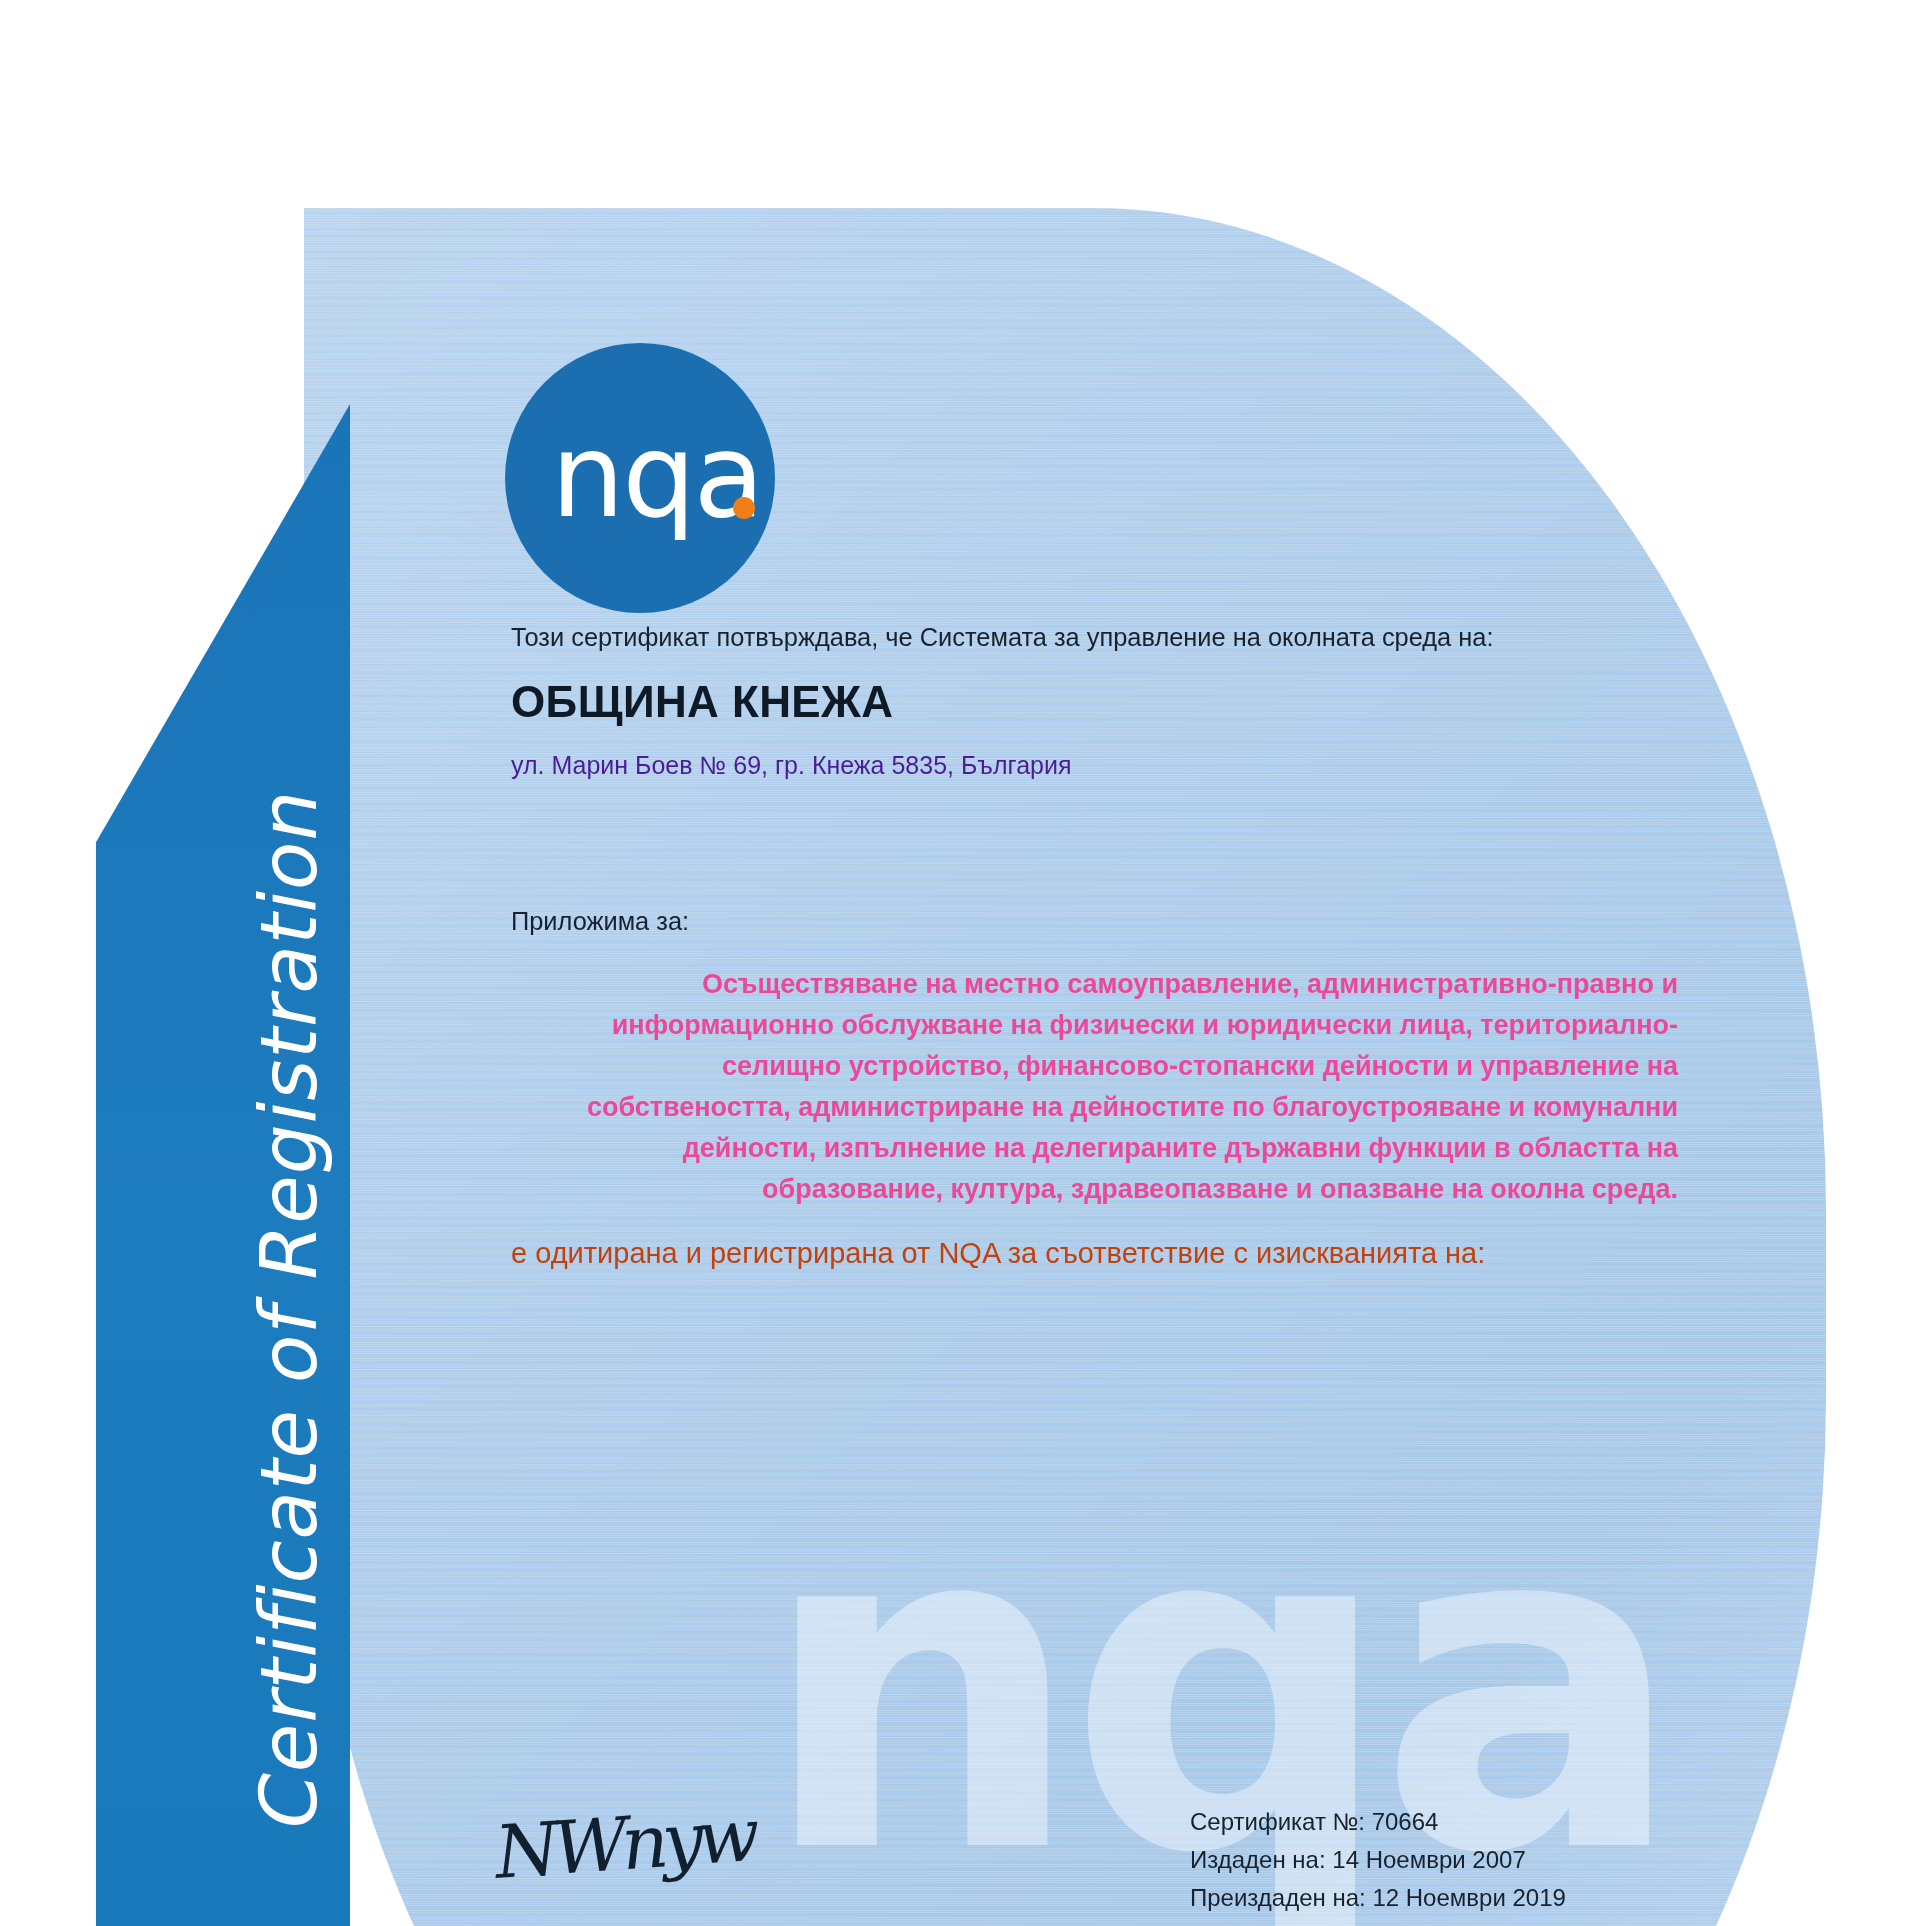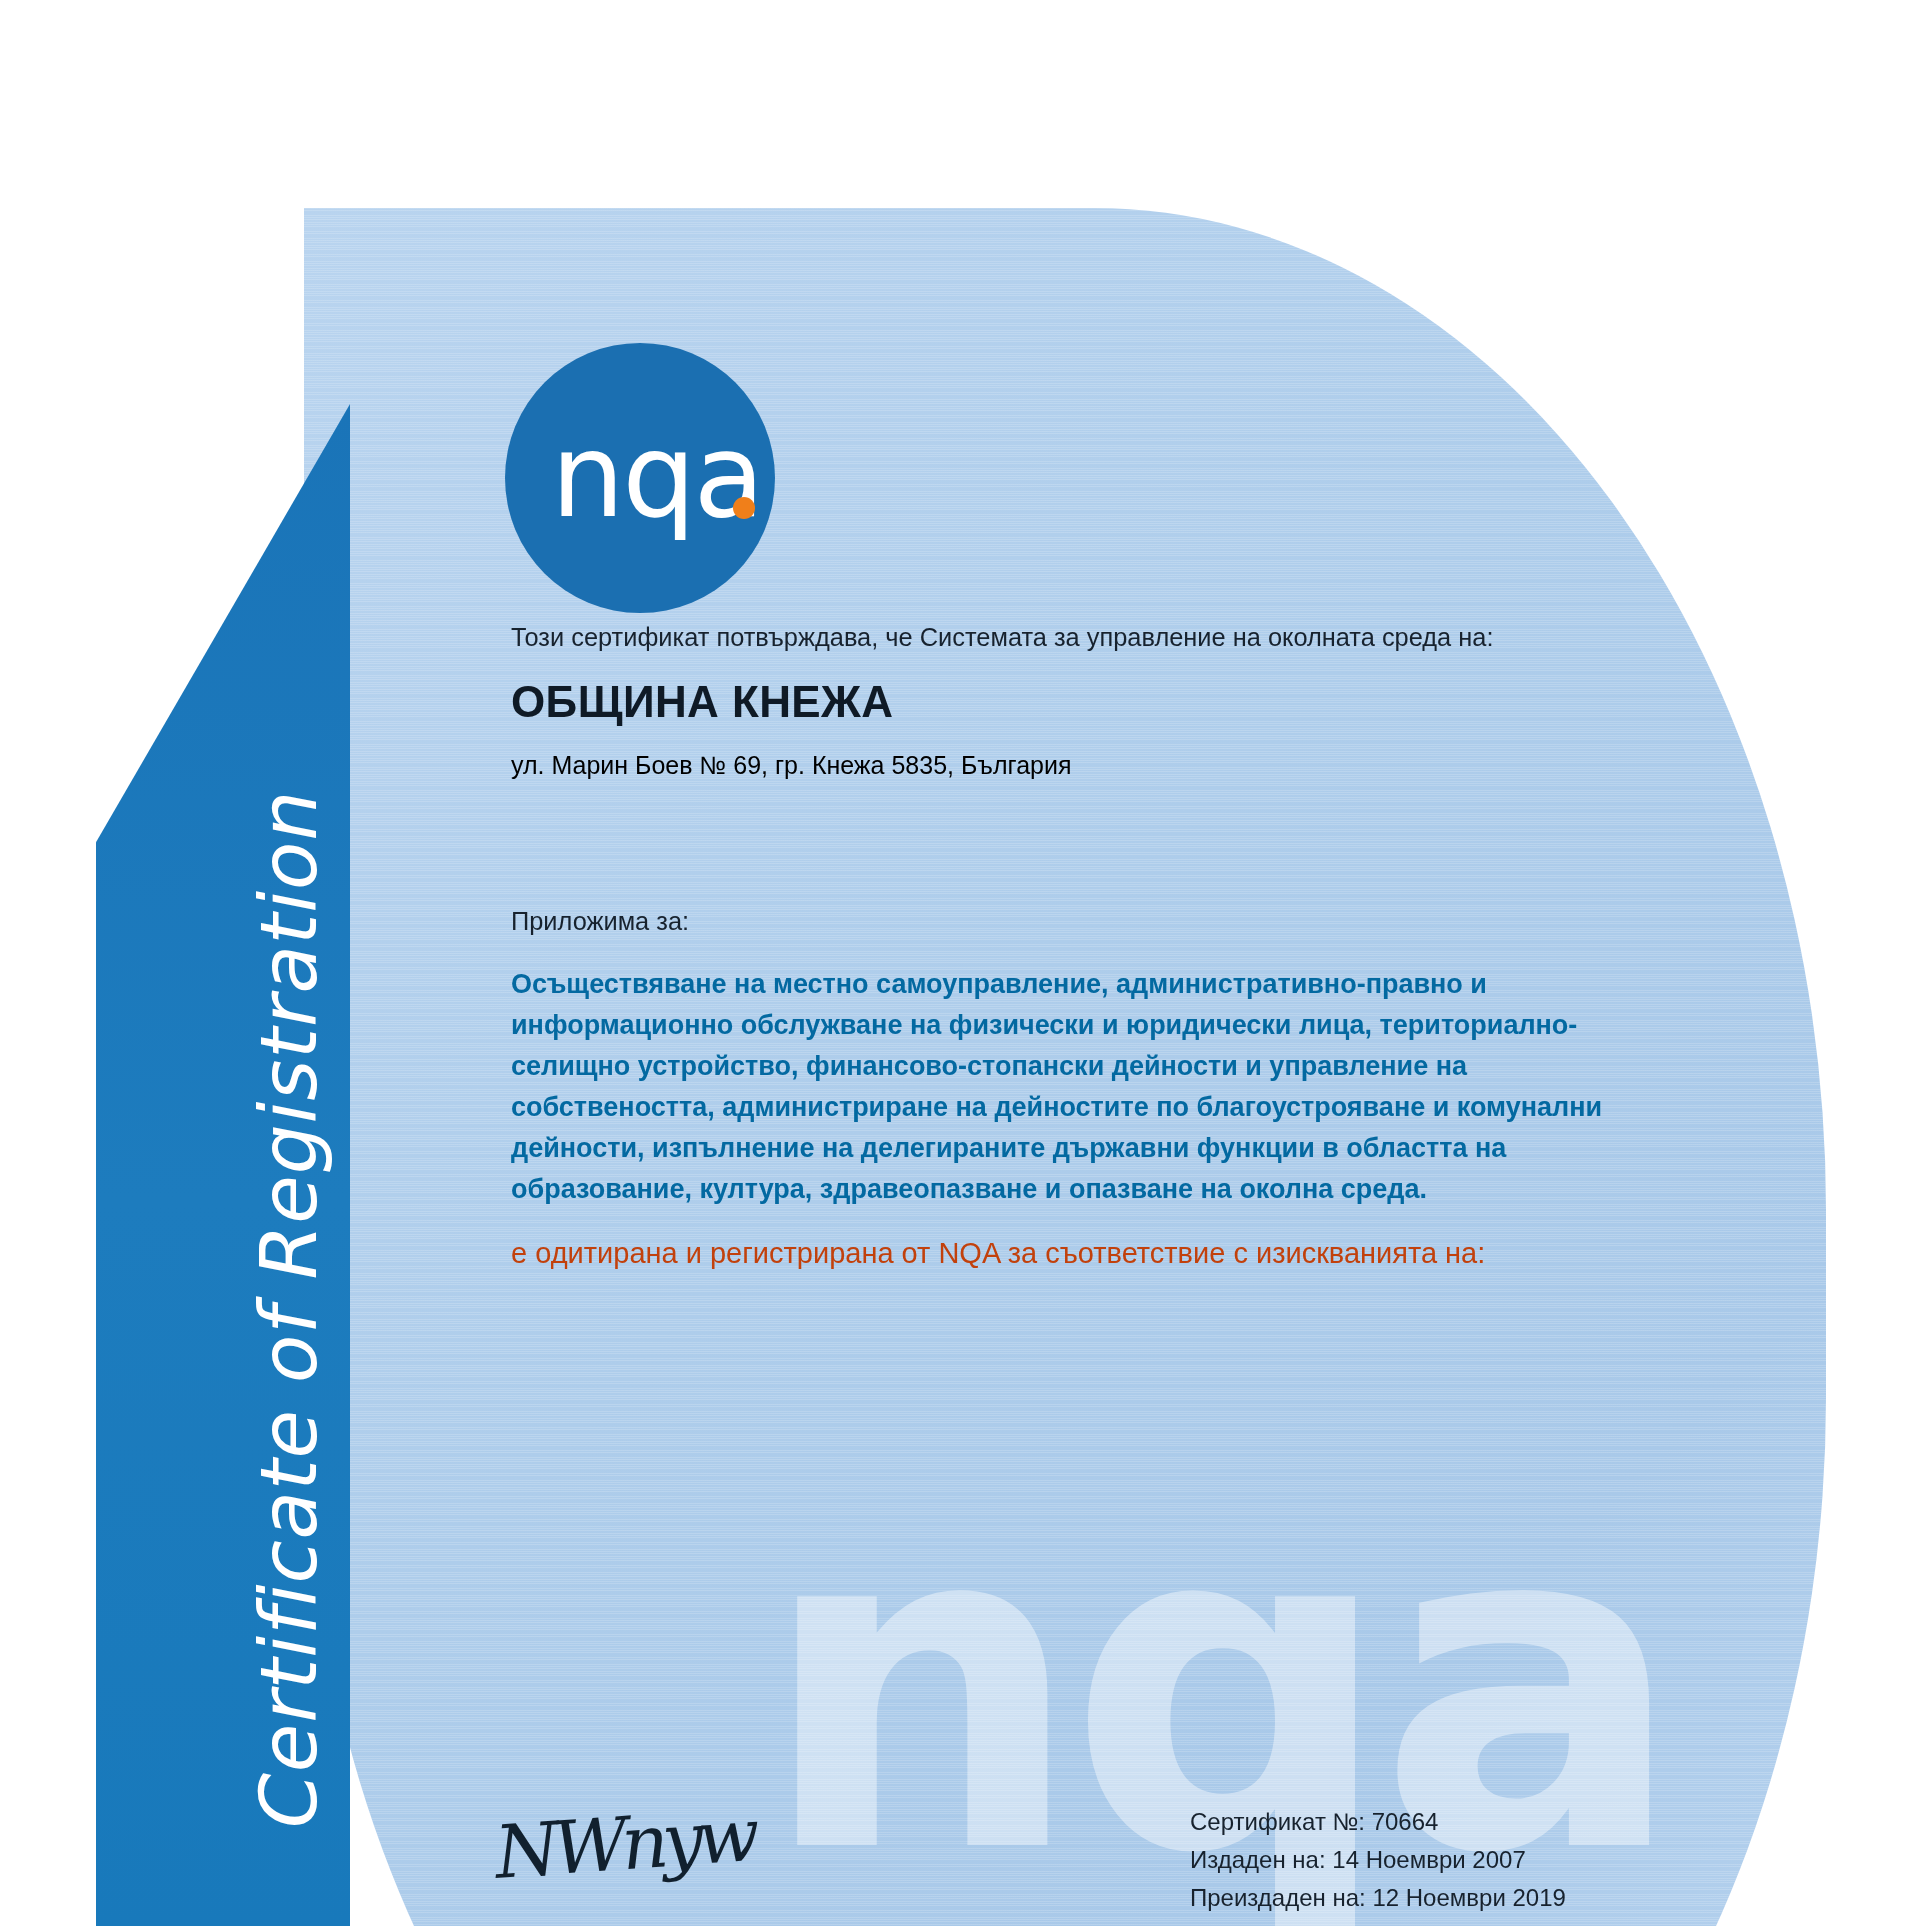--- a/index.html
+++ b/index.html
@@ -139,34 +139,35 @@
   .org-name {
     margin-top: 22.3px;
     font-size: 44px;
     font-weight: 700;
     letter-spacing: 0.4px;
     color: #0f1a26;
   }
   .org-address {
     margin-top: 24px;
     font-size: 25px;
-    color: #000000;
+    color: #4c1d95;
   }
   .scope-label {
     margin-top: 127px;
     font-size: 25.4px;
     color: #17222e;
   }
   .scope-text {
     margin-top: 28px;
     font-size: 27px;
     font-weight: 700;
     line-height: 1.52;
-    color: #0369a1;
+    color: #ec4899;
     width: 1167px;
+    text-align: right;
   }
   .audited-line {
     margin-top: 27px;
     font-size: 29px;
     color: #c2410c;
   }
   .standard {
     margin-top: 30px;
     font-size: 55px;
     font-weight: 700;

